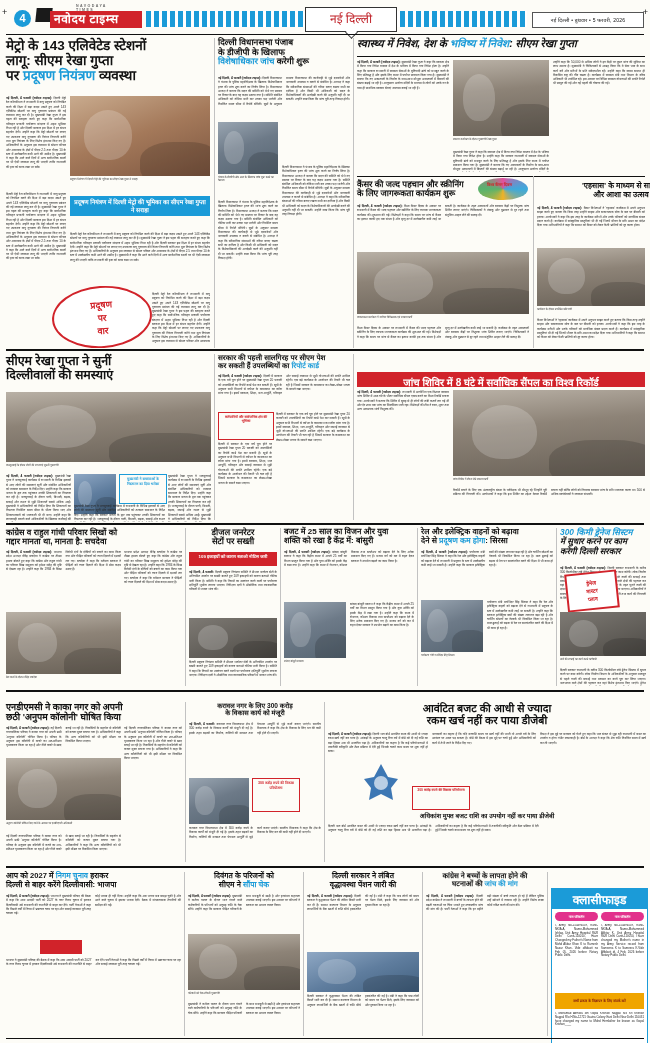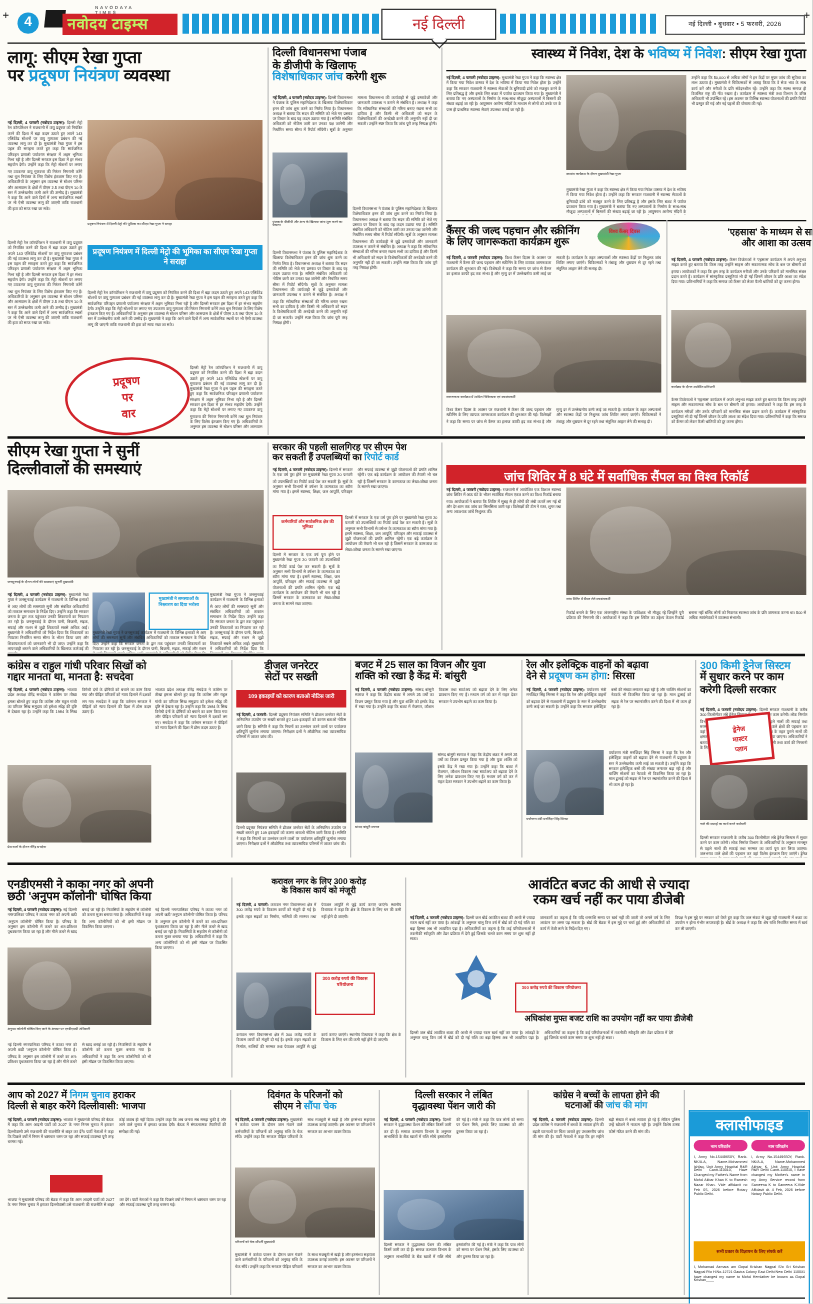--- a/index.html
+++ b/index.html
@@ -11,21 +11,21 @@
   .cm-tl{left:2px;top:8px;}
   .cm-tr{right:2px;top:8px;}
 
   
   .masthead{position:absolute;left:0;top:6px;width:650px;height:26px;}
   .m-circle{position:absolute;left:14px;top:4px;width:17px;height:17px;border-radius:50%;background:#1b9bd8;color:#fff;
             font-size:11px;font-weight:bold;text-align:center;line-height:17px;}
   .m-logo{position:absolute;left:36px;top:2px;height:21px;}
   .m-logo .blk{position:absolute;left:0;top:0;width:16px;height:14px;background:#1a1a1a;transform:skewX(-6deg);}
   .m-logo .red{position:absolute;left:14px;top:3px;width:92px;height:17px;background:#d1232a;}
-  .m-logo .red span{color:#bef264;font-weight:bold;font-size:12px;letter-spacing:.5px;line-height:17px;padding-left:4px;display:block;}
+  .m-logo .red span{color:#ffffff;font-weight:bold;font-size:12px;letter-spacing:.5px;line-height:17px;padding-left:4px;display:block;}
   .m-logo .eng{position:absolute;left:40px;top:-4px;font-size:3.6px;color:#6b6b6b;letter-spacing:1.4px;font-weight:bold;}
   .bars{position:absolute;top:5px;height:16px;background:
         repeating-linear-gradient(90deg,#1b9bd8 0px,#1b9bd8 5px,#ffffff 5px,#ffffff 8px);}
   .bars-l{left:146px;width:165px;}
   .bars-r{left:352px;width:175px;}
   .m-tag{position:absolute;left:305px;top:1px;width:90px;height:23px;background:#fff;border:1px solid #333;text-align:center;}
   .m-tag span{font-size:12px;font-weight:normal;color:#c0232a;line-height:23px;}
   .m-tag:after{content:"";position:absolute;left:41px;bottom:-6px;width:8px;height:8px;background:#fff;border-right:1px solid #333;
                border-bottom:1px solid #333;transform:rotate(45deg);}
   .m-date{position:absolute;left:532px;top:6px;width:110px;height:14px;background:#fff;border:1px solid #555;
@@ -83,20 +83,21 @@
     <div class="bars bars-r"></div>
     <div class="m-tag">
       <span>नई दिल्ली</span>
     </div>
     <div class="m-date">नई दिल्ली • बुधवार • 5 फरवरी, 2026</div>
   </div>
   <div class="rule" style="top:34px;"></div>
 
   <div style="position:absolute;left:6px;top:38px;width:205px;">
     <div class="hl" style="font-size:13.5px;">
+      <div>मेट्रो के 143 एलिवेटेड स्टेशनों</div>
       <div>लागू: सीएम रेखा गुप्ता</div>
       <div><span>पर </span><span class="acc">प्रदूषण नियंत्रण</span><span> व्यवस्था</span></div>
     </div>
   </div>
   <div style="position:absolute;left:6px;top:96px;width:60px;height:92px;" class="col-text">
     <span class="byline">नई दिल्ली, 4 फरवरी (नवोदय टाइम्स):</span>
     <span>दिल्ली मेट्रो रेल कॉरपोरेशन ने राजधानी में वायु प्रदूषण को नियंत्रित करने की दिशा में बड़ा कदम उठाते हुए अपने 143 एलिवेटेड स्टेशनों पर वायु गुणवत्ता प्रबंधन की नई व्यवस्था लागू कर दी है। मुख्यमंत्री रेखा गुप्ता ने इस पहल की सराहना करते हुए कहा कि सार्वजनिक परिवहन प्रणाली पर्यावरण संरक्षण में अहम भूमिका निभा रही है और दिल्ली सरकार इस दिशा में हर संभव सहयोग देगी। उन्होंने कहा कि मेट्रो स्टेशनों पर लगाए गए उपकरण वायु गुणवत्ता की निरंतर निगरानी करेंगे तथा धूल नियंत्रण के लिए विशेष इंतजाम किए गए हैं। अधिकारियों के अनुसार इस व्यवस्था से स्टेशन परिसर और आसपास के क्षेत्रों में पीएम 2.5 तथा पीएम 10 के स्तर में उल्लेखनीय कमी आने की उम्मीद है। मुख्यमंत्री ने कहा कि आने वाले दिनों में अन्य सार्वजनिक स्थलों पर भी ऐसी व्यवस्था लागू की जाएगी ताकि राजधानी की हवा को साफ रखा जा सके।</span>
   </div>
   <div style="position:absolute;left:70px;top:96px;width:140px;height:80px;" class="ph warm"></div>
   <div style="position:absolute;left:70px;top:178px;width:140px;" class="cap">प्रदूषण नियंत्रण में दिल्ली मेट्रो की भूमिका का सीएम रेखा गुप्ता ने सराहा</div>
@@ -137,21 +138,21 @@
   <div style="position:absolute;left:282px;top:165px;width:68px;height:182px;" class="col-text">
     <span>दिल्ली विधानसभा ने पंजाब के पुलिस महानिदेशक के खिलाफ विशेषाधिकार हनन की जांच शुरू करने का निर्णय लिया है। विधानसभा अध्यक्ष ने बताया कि सदन की समिति को भेजे गए प्रस्ताव पर विचार के बाद यह कदम उठाया गया है। समिति संबंधित अधिकारी को नोटिस जारी कर उनका पक्ष जानेगी और निर्धारित समय सीमा में रिपोर्ट सौंपेगी। सूत्रों के अनुसार मामला विधानसभा की कार्यवाही से जुड़े दस्तावेजों और जानकारी उपलब्ध न कराने से संबंधित है। अध्यक्ष ने कहा कि संवैधानिक संस्थाओं की गरिमा बनाए रखना सभी का दायित्व है और किसी भी अधिकारी को सदन के विशेषाधिकारों की अनदेखी करने की अनुमति नहीं दी जा सकती। उन्होंने स्पष्ट किया कि जांच पूरी तरह निष्पक्ष होगी।</span>
   </div>
   <div style="position:absolute;left:218px;top:200px;width:60px;height:147px;" class="col-text">
     <span>दिल्ली विधानसभा ने पंजाब के पुलिस महानिदेशक के खिलाफ विशेषाधिकार हनन की जांच शुरू करने का निर्णय लिया है। विधानसभा अध्यक्ष ने बताया कि सदन की समिति को भेजे गए प्रस्ताव पर विचार के बाद यह कदम उठाया गया है। समिति संबंधित अधिकारी को नोटिस जारी कर उनका पक्ष जानेगी और निर्धारित समय सीमा में रिपोर्ट सौंपेगी। सूत्रों के अनुसार मामला विधानसभा की कार्यवाही से जुड़े दस्तावेजों और जानकारी उपलब्ध न कराने से संबंधित है। अध्यक्ष ने कहा कि संवैधानिक संस्थाओं की गरिमा बनाए रखना सभी का दायित्व है और किसी भी अधिकारी को सदन के विशेषाधिकारों की अनदेखी करने की अनुमति नहीं दी जा सकती। उन्होंने स्पष्ट किया कि जांच पूरी तरह निष्पक्ष होगी।</span>
   </div>
 
   <div class="vline" style="left:353px;top:38px;height:310px;"></div>
 
   <div style="position:absolute;left:357px;top:38px;width:288px;">
-    <div class="hl" style="font-size:10.5px;text-align:right;">
+    <div class="hl" style="font-size:10.5px;text-align:left;font-style:italic;">
       <span>स्वास्थ्य में निवेश, देश के </span><span class="acc">भविष्य में निवेश</span><span>: सीएम रेखा गुप्ता</span>
     </div>
   </div>
   <div class="thin" style="left:357px;top:56px;width:288px;"></div>
   <div style="position:absolute;left:357px;top:60px;width:92px;height:110px;" class="col-text">
     <span class="byline">नई दिल्ली, 4 फरवरी (नवोदय टाइम्स):</span>
     <span>मुख्यमंत्री रेखा गुप्ता ने कहा कि स्वास्थ्य क्षेत्र में किया गया निवेश वास्तव में देश के भविष्य में किया गया निवेश होता है। उन्होंने कहा कि सरकार राजधानी में स्वास्थ्य सेवाओं के बुनियादी ढांचे को मजबूत करने के लिए प्रतिबद्ध है और इसके लिए बजट में पर्याप्त प्रावधान किया गया है। मुख्यमंत्री ने बताया कि नए अस्पतालों के निर्माण के साथ-साथ मौजूदा अस्पतालों में बिस्तरों की संख्या बढ़ाई जा रही है। आयुष्मान आरोग्य मंदिरों के माध्यम से लोगों को उनके घर के पास ही प्राथमिक स्वास्थ्य सेवाएं उपलब्ध कराई जा रही हैं।</span>
   </div>
   <div style="position:absolute;left:453px;top:60px;width:96px;height:76px;" class="ph crowd"></div>
   <div style="position:absolute;left:453px;top:138px;width:96px;" class="cap">स्वास्थ्य कार्यक्रम के दौरान मुख्यमंत्री रेखा गुप्ता</div>
@@ -334,21 +335,21 @@
   </div>
   <div style="position:absolute;left:421px;top:600px;width:62px;height:52px;" class="ph"></div>
   <div style="position:absolute;left:421px;top:654px;width:62px;" class="cap">पर्यावरण मंत्री मनजिंदर सिंह सिरसा</div>
   <div style="position:absolute;left:487px;top:600px;width:66px;height:86px;" class="col-text">
     <span>पर्यावरण मंत्री मनजिंदर सिंह सिरसा ने कहा कि रेल और इलेक्ट्रिक वाहनों को बढ़ावा देने से राजधानी में प्रदूषण के स्तर में उल्लेखनीय कमी लाई जा सकती है। उन्होंने कहा कि सरकार इलेक्ट्रिक बसों की संख्या लगातार बढ़ा रही है और चार्जिंग स्टेशनों का नेटवर्क भी विकसित किया जा रहा है। माल ढुलाई को सड़क से रेल पर स्थानांतरित करने की दिशा में भी काम हो रहा है।</span>
   </div>
 
   <div class="vline" style="left:556px;top:528px;height:158px;"></div>
 
   <div style="position:absolute;left:560px;top:528px;width:86px;">
-    <div class="hl" style="font-size:8.4px;">
+    <div class="hl" style="font-size:8.4px;font-style:italic;">
       <div class="acc">300 किमी ड्रेनेज सिस्टम</div>
       <div>में सुधार करने पर काम</div>
       <div>करेगी दिल्ली सरकार</div>
     </div>
   </div>
   <div style="position:absolute;left:560px;top:566px;width:86px;height:52px;" class="col-text">
     <span class="byline">नई दिल्ली, 4 फरवरी (नवोदय टाइम्स):</span>
     <span>दिल्ली सरकार राजधानी के करीब 300 किलोमीटर लंबे ड्रेनेज सिस्टम में सुधार करने पर काम करेगी। लोक निर्माण विभाग के अधिकारियों के अनुसार मानसून से पहले नालों की सफाई तथा मरम्मत का कार्य पूरा कर लिया जाएगा। जलभराव वाले क्षेत्रों की पहचान कर वहां विशेष इंतजाम किए जाएंगे। ड्रेनेज मास्टर प्लान के तहत पुराने नालों की क्षमता बढ़ाई जाएगी और नए नालों का निर्माण भी किया जाएगा। अधिकारियों ने बताया कि इस परियोजना पर बड़ी राशि खर्च की जाएगी तथा कार्य की निगरानी के लिए विशेष समिति गठित की गई है।</span>
   </div>
   <div style="position:absolute;left:566px;top:572px;width:48px;height:34px;border:2px solid #d1232a;background:#fff;

